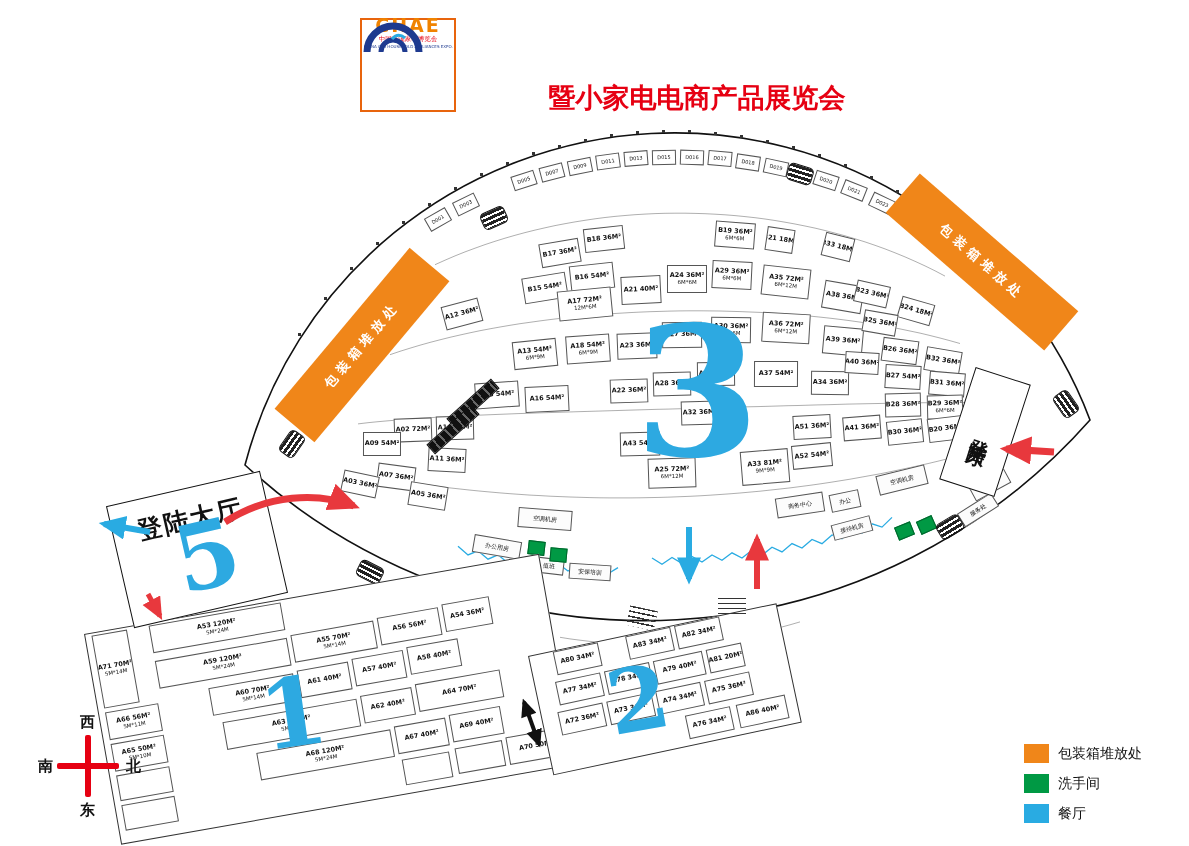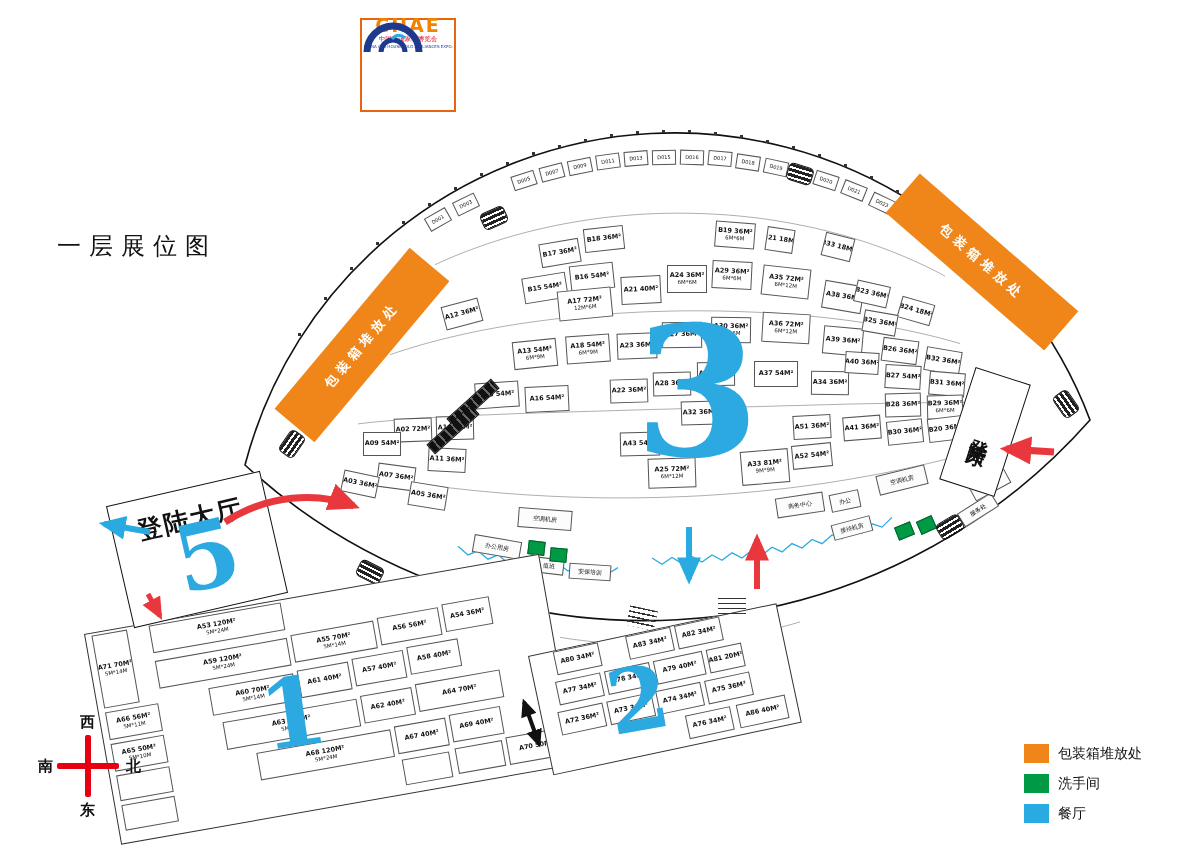--- a/index.html
+++ b/index.html
@@ -69,21 +69,21 @@
   <div id="logo">
     <svg width="62" height="34" viewBox="0 0 62 34">
       <path d="M5,32 A26,26 0 0 1 57,32" fill="none" stroke="#1e3a8f" stroke-width="7"></path>
       <path d="M19,32 A12,12 0 0 1 43,32" fill="none" stroke="#1e3a8f" stroke-width="5"></path>
       <path d="M30,19 q6,-7 13,-1" stroke="#29abe2" stroke-width="3" fill="none"></path>
     </svg>
     <div class="acr">CHAE</div>
     <div class="cn">中国慈溪家电博览会</div>
     <div class="en">CHINA CIXI HOUSEHOLD APPLIANCES EXPO.</div>
   </div>
-  <div id="floor-label">一层展位图</div>
+  <div id="subtitle">暨小家电电商产品展览会</div>
 
   <svg id="plan-svg" width="1189" height="846">
     <path class="outline" d="M245,465 A444,444 0 0 1 1090,420 A593,593 0 0 1 245,465 Z"></path>
   <polyline points="435,264.7 445,260.2 455,255.9 465,251.9 475,248.2 485,244.6 495,241.3 505,238.2 515,235.3 525,232.6 535,230.1 545,227.8 555,225.6 565,223.7 575,221.9 585,220.3 595,218.8 605,217.5 615,216.4 625,215.5 635,214.7 645,214.1 655,213.6 665,213.3 675,213.2 685,213.2 695,213.4 705,213.7 715,214.2 725,214.8 735,215.6 745,216.6 755,217.7 765,219.0 775,220.5 785,222.2 795,224.0 805,226.0 815,228.1 825,230.5 835,233.1 845,235.8 855,238.8 865,241.9 875,245.3 885,248.9 895,252.8 905,256.9 915,261.3 925,265.9 935,270.8 945,276.1" class="garc"></polyline>
       <polyline points="390,354.7 400,351.3 410,348.2 420,345.2 430,342.4 440,339.8 450,337.3 460,335.0 470,332.8 480,330.7 490,328.8 500,327.0 510,325.3 520,323.7 530,322.3 540,320.9 550,319.6 560,318.4 570,317.3 580,316.3 590,315.4 600,314.6 610,313.8 620,313.2 630,312.6 640,312.1 650,311.7 660,311.4 670,311.1 680,310.9 690,310.8 700,310.8 710,310.9 720,311.0 730,311.3 740,311.6 750,312.0 760,312.4 770,313.0 780,313.6 790,314.4 800,315.2 810,316.1 820,317.1 830,318.2 840,319.4 850,320.7 860,322.1 870,323.6 880,325.3 890,327.0 900,328.9 910,331.0 920,333.1 930,335.5 940,338.0 950,340.7 960,343.5" class="garc"></polyline>
       <polyline points="358,423.9 368,422.7 378,421.7 388,420.8 398,420.0 408,419.2 418,418.5 428,417.8 438,417.2 448,416.7 458,416.2 468,415.7 478,415.2 488,414.8 498,414.4 508,414.0 518,413.6 528,413.3 538,412.9 548,412.6 558,412.3 568,412.0 578,411.7 588,411.4 598,411.1 608,410.8 618,410.5 628,410.2 638,409.9 648,409.6 658,409.3 668,409.1 678,408.8 688,408.5 698,408.2 708,407.9 718,407.7 728,407.4 738,407.1 748,406.8 758,406.6 768,406.3 778,406.0 788,405.7 798,405.5 808,405.2 818,404.9 828,404.7 838,404.4 848,404.1 858,403.9 868,403.7 878,403.5 888,403.3 898,403.1 908,402.9 918,402.8 928,402.7 938,402.6 948,402.5 958,402.5 968,402.6 978,402.7" class="garc"></polyline>
       <polyline points="390,480.0 400,481.4 410,482.8 420,484.2 430,485.5 440,486.7 450,487.9 460,489.0 470,490.1 480,491.1 490,492.0 500,492.9 510,493.7 520,494.4 530,495.1 540,495.6 550,496.2 560,496.6 570,497.0 580,497.3 590,497.6 600,497.8 610,497.9 620,497.9 630,497.9 640,497.8 650,497.6 660,497.4 670,497.1 680,496.7 690,496.3 700,495.8 710,495.2 720,494.5 730,493.8 740,493.0 750,492.1 760,491.2 770,490.1 780,489.0 790,487.9 800,486.6 810,485.3 820,483.9 830,482.4 840,480.8 850,479.2 860,477.4 870,475.6 880,473.8 890,471.8 900,469.7 910,467.6 920,465.4 930,463.1 940,460.7 950,458.2" class="garc"></polyline>
       <polyline points="560,637.3 570,638.9 580,640.2 590,641.4 600,642.4 610,643.2 620,643.8 630,644.2 640,644.4 650,644.4 660,644.3 670,643.9 680,643.4 690,642.7 700,641.8 710,640.7 720,639.4 730,637.9 740,636.2 750,634.3 760,632.3 770,630.0 780,627.5 790,624.8 800,621.9" class="garc"></polyline>
       <polyline points="458,546.2 468,554.9 478,550.8 488,559.2 498,554.8 508,563.0 518,558.2 528,566.2 538,561.2 548,568.8 558,563.6 568,571.0 578,565.4 588,572.6 598,566.8 608,573.7 618,567.6" class="wave"></polyline>
       <polyline points="652,558.0 662,564.2 672,557.5 682,563.4 692,556.4 702,562.1 712,554.9 722,560.3 732,552.8 742,558.0 752,550.3 762,555.2 772,547.2 782,551.9 792,543.6 802,548.0 812,539.5 822,543.7 832,534.9 842,538.7 852,529.6 862,533.2 872,523.8 882,527.1 892,517.4" class="wave"></polyline>

